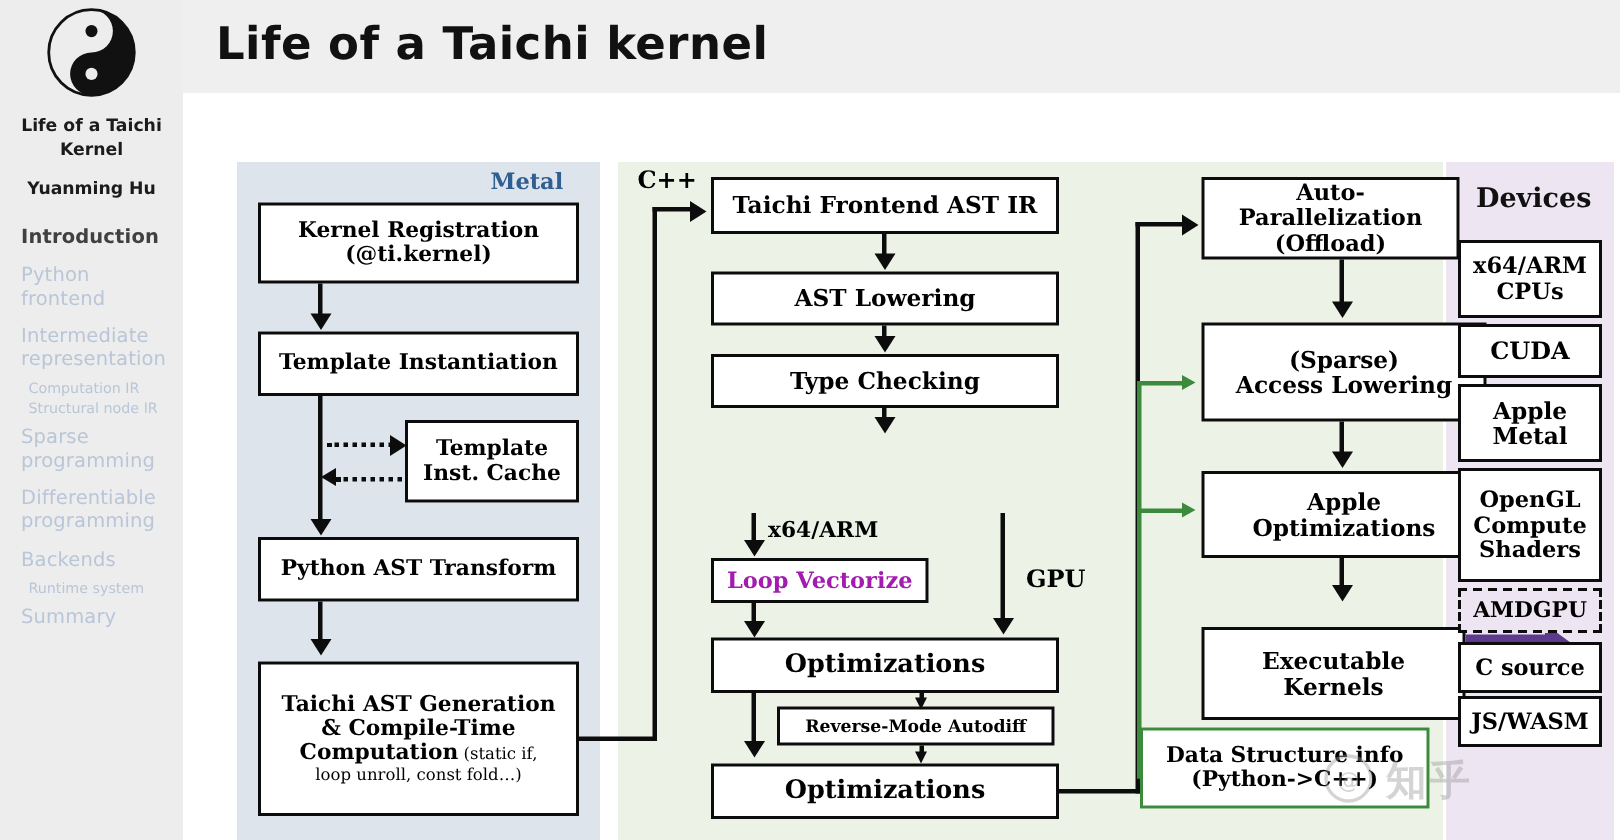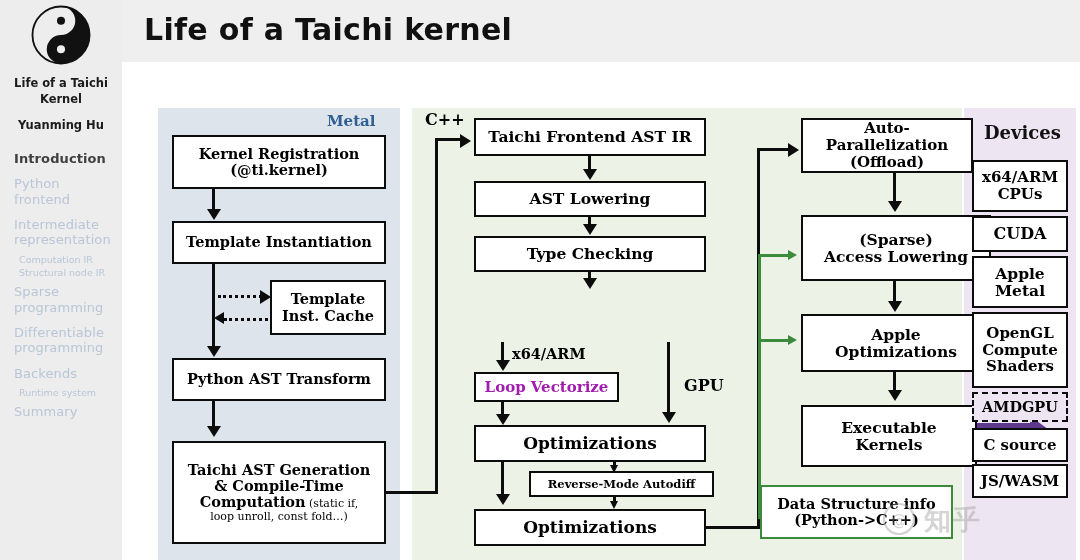--- a/index.html
+++ b/index.html
@@ -205,21 +205,21 @@
 
 
     <div class="box muted" style="left:352px;top:310px;width:145px;height:30px;font-size:15px;">
       <span>Loop Vectorize</span>
     </div>
 
     <div class="box" style="left:352px;top:363px;width:232px;height:37px;font-size:17px;">
       <span>Optimizations</span>
     </div>
 
-    <div class="box" style="left:407px;top:409px;width:185px;height:26px;font-size:11.5px;">
+    <div class="box" style="left:396px;top:409px;width:185px;height:26px;font-size:11.5px;">
       <span>Reverse-Mode Autodiff</span>
     </div>
 
     <div class="box" style="left:352px;top:447px;width:232px;height:37px;font-size:17px;">
       <span>Optimizations</span>
     </div>
 
     <div class="ln" style="left:466px;top:94px;width:3px;height:14px;"></div>
     <div class="arw down" style="left:460.5px;top:107px;"></div>
 
@@ -261,21 +261,21 @@
     <div class="box" style="left:679px;top:153px;width:190px;height:66px;font-size:15.5px;flex-direction:column;">
       <span>(Sparse)</span>
       <span>Access Lowering</span>
     </div>
 
     <div class="box" style="left:679px;top:252px;width:190px;height:58px;font-size:15.5px;flex-direction:column;">
       <span>Apple</span>
       <span>Optimizations</span>
     </div>
 
-    <div class="box" style="left:679px;top:343px;width:176px;height:62px;font-size:15.5px;flex-direction:column;">
+    <div class="box" style="left:679px;top:356px;width:176px;height:62px;font-size:15.5px;flex-direction:column;">
       <span>Executable</span>
       <span>Kernels</span>
     </div>
 
     <div class="box greenborder" style="left:638px;top:423px;width:193px;height:54px;font-size:14.5px;flex-direction:column;">
       <span>Data Structure info</span>
       <span>(Python-&gt;C++)</span>
     </div>
 
     <div class="ln" style="left:771px;top:111px;width:3px;height:30px;"></div>

